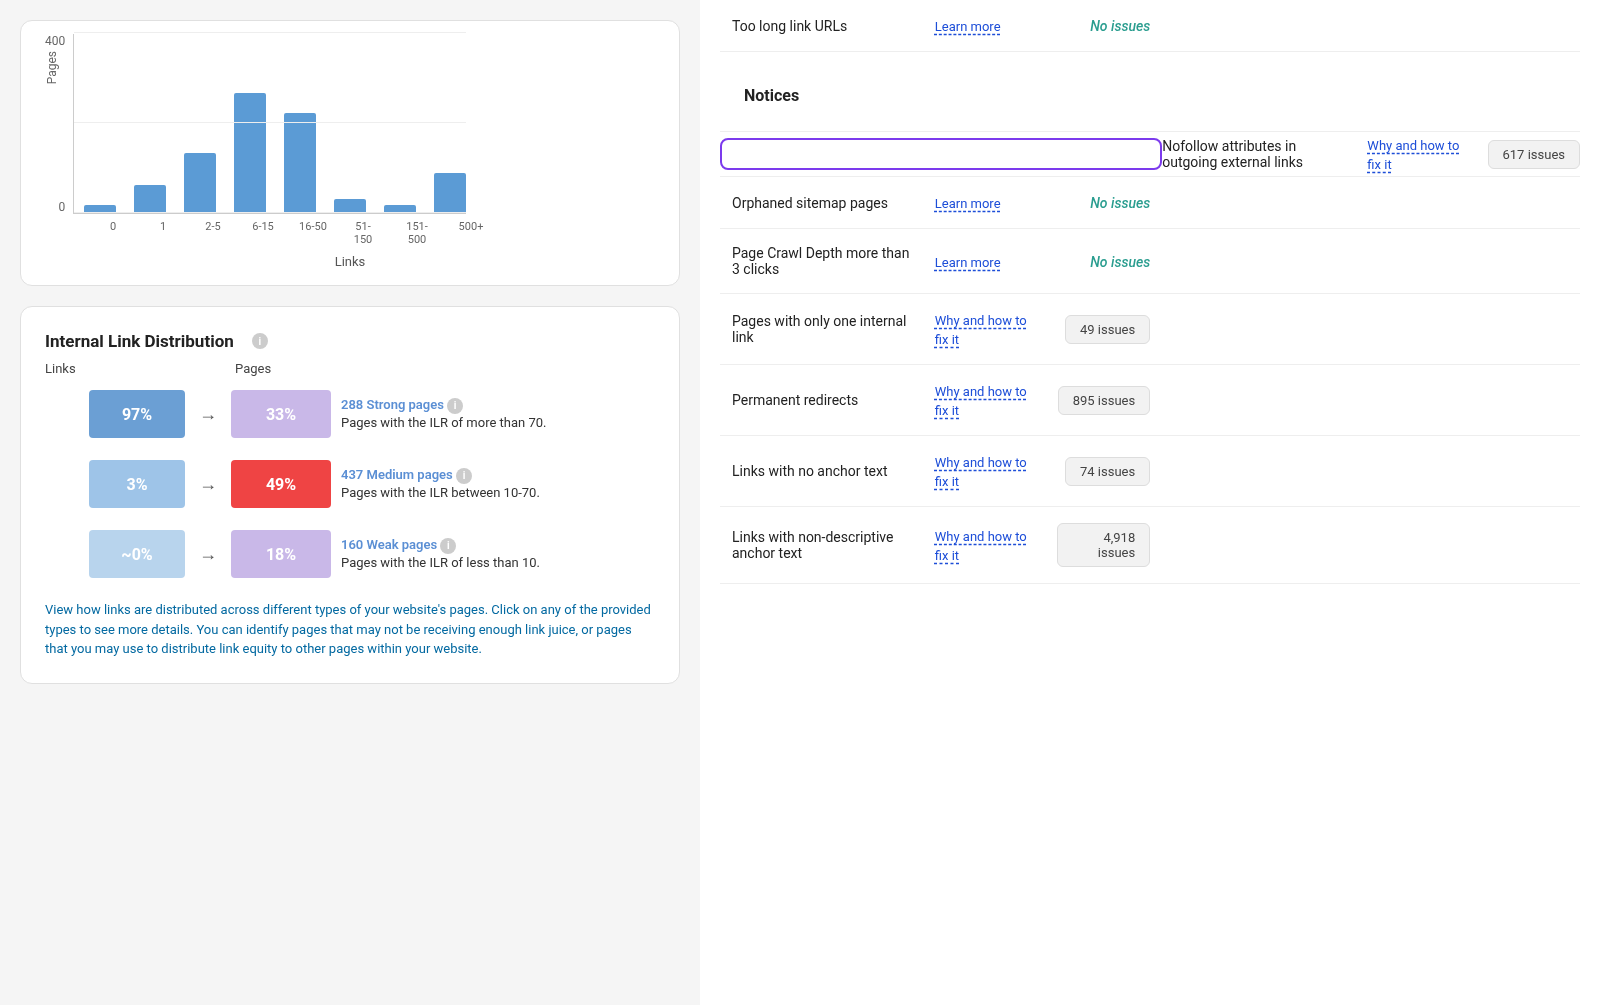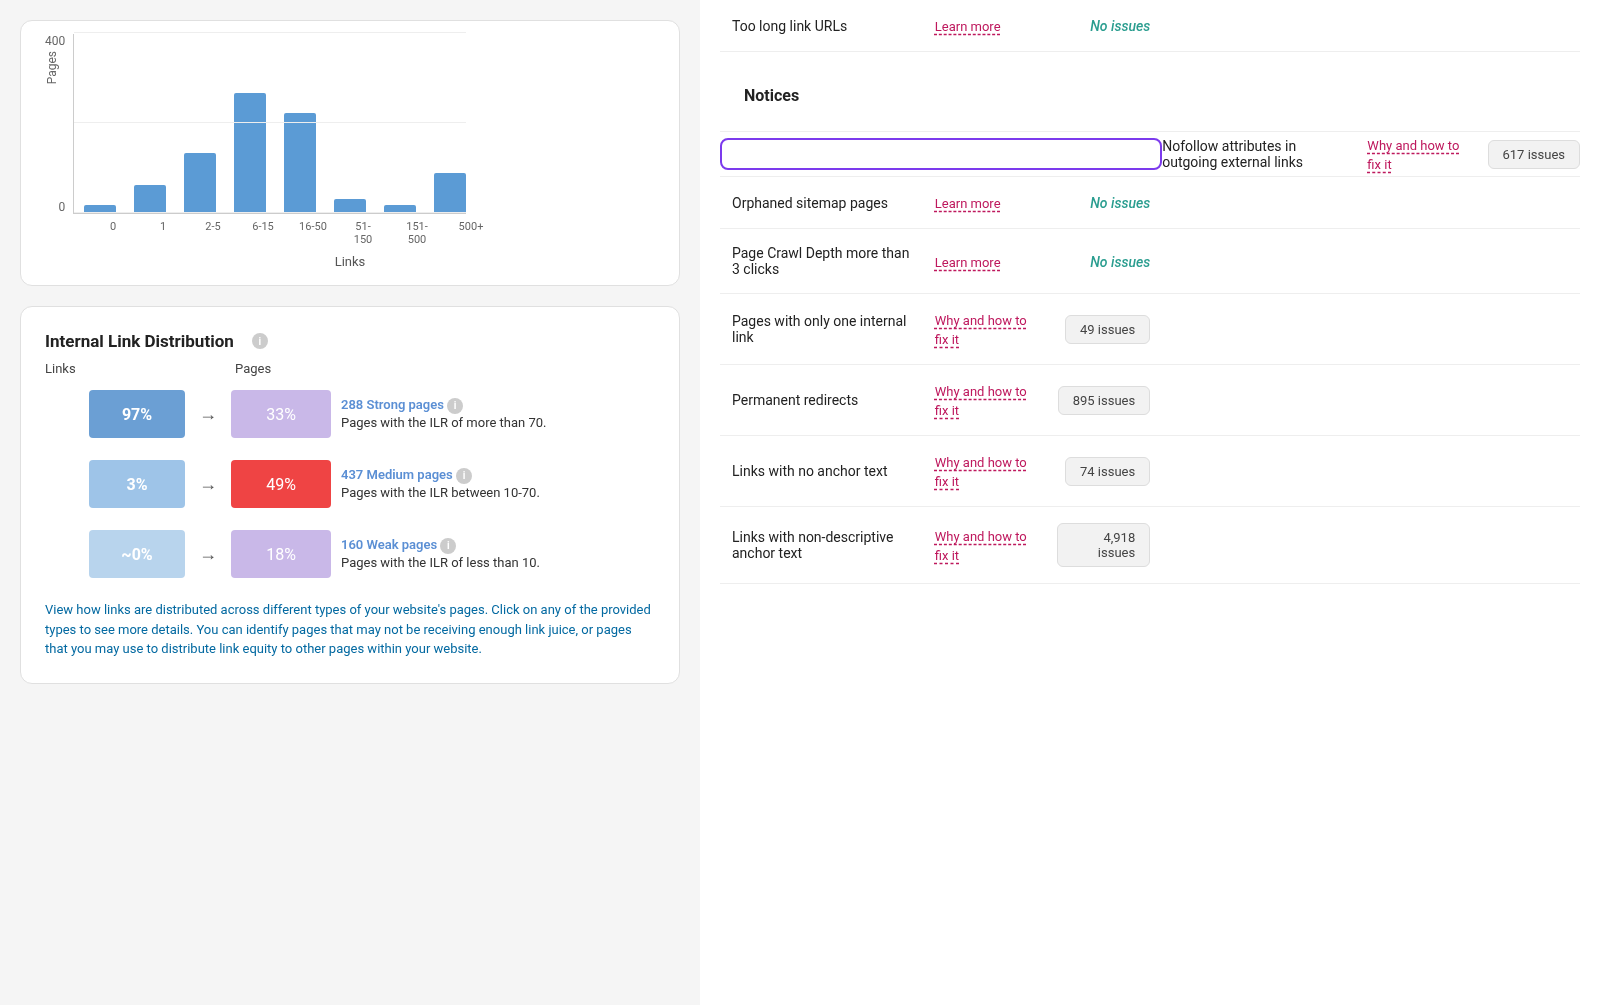--- a/index.html
+++ b/index.html
@@ -180,21 +180,21 @@
     .pages-bar-wrap {
       width: 100px;
     }
     .pages-bar {
       height: 48px;
       border-radius: 4px;
       display: flex;
       align-items: center;
       justify-content: center;
       font-size: 16px;
-      font-weight: 400;
+      font-weight: 700;
       color: #fff;
     }
     .pages-bar.strong-pages { background: #c9b8e8; }
     .pages-bar.medium-pages { background: #ef4444; }
     .pages-bar.weak-pages { background: #c9b8e8; }
 
     .dist-desc {
       flex: 1;
       font-size: 13px;
       color: #333;
@@ -237,21 +237,21 @@
       font-size: 14px;
       color: #222;
       width: 300px;
     }
 
     .issue-link {
       width: 180px;
     }
 
     .issue-link a {
-      color: #be185d;
+      color: #1d4ed8;
       font-size: 13px;
       text-decoration: underline;
       text-decoration-style: dashed;
       text-underline-offset: 3px;
       cursor: pointer;
     }
 
     .issue-status {
       text-align: right;
       width: 140px;

